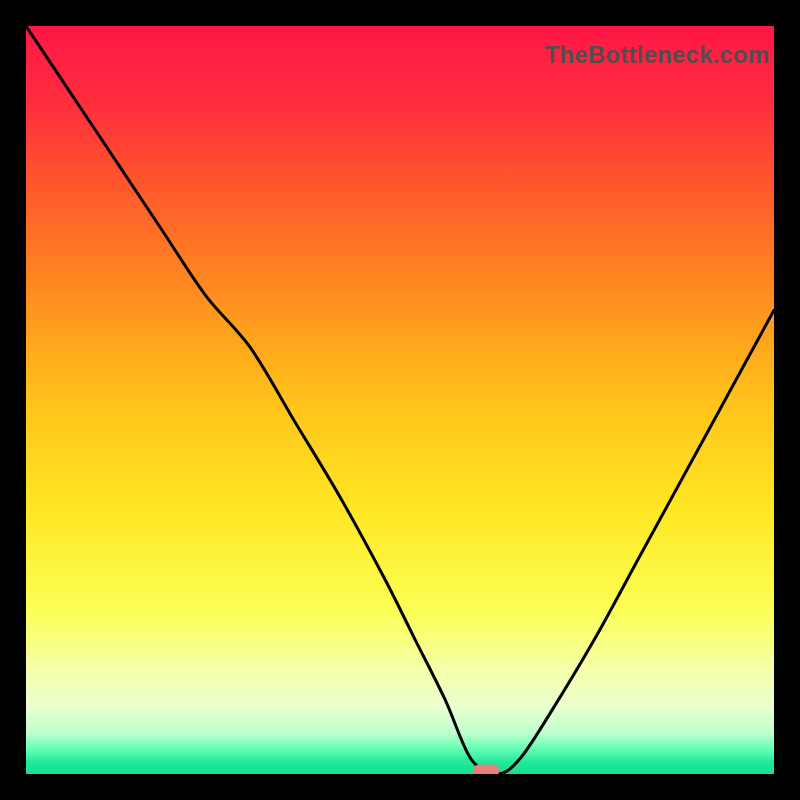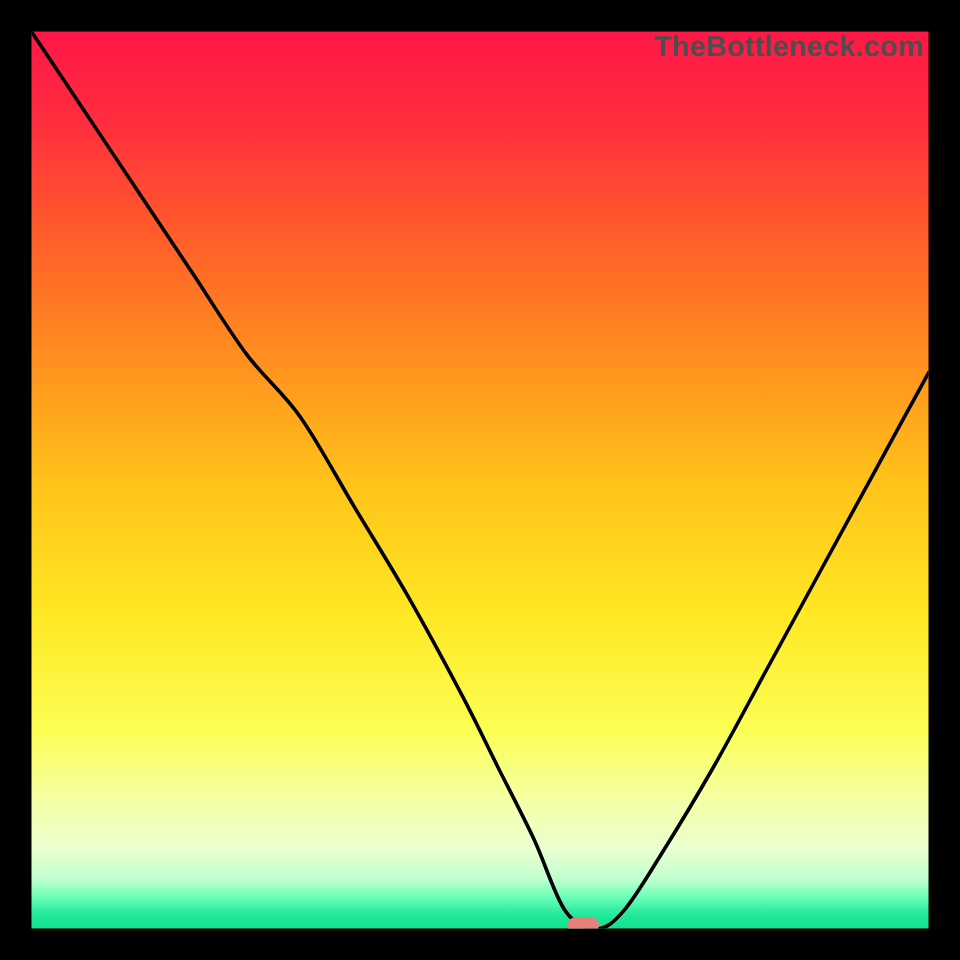--- a/index.html
+++ b/index.html
@@ -22,21 +22,21 @@
   .plot-area {
     position: absolute;
     left: 26px;
     top: 26px;
     width: 748px;
     height: 748px;
     overflow: hidden;
   }
   .watermark {
     position: absolute;
-    top: 0;
+    top: 15px;
     right: 4px;
     font-size: 24px;
     font-weight: 600;
     color: #4e4e4e;
     letter-spacing: 0.2px;
     z-index: 5;
   }
   svg { display: block; }
 </style>
 </head>

